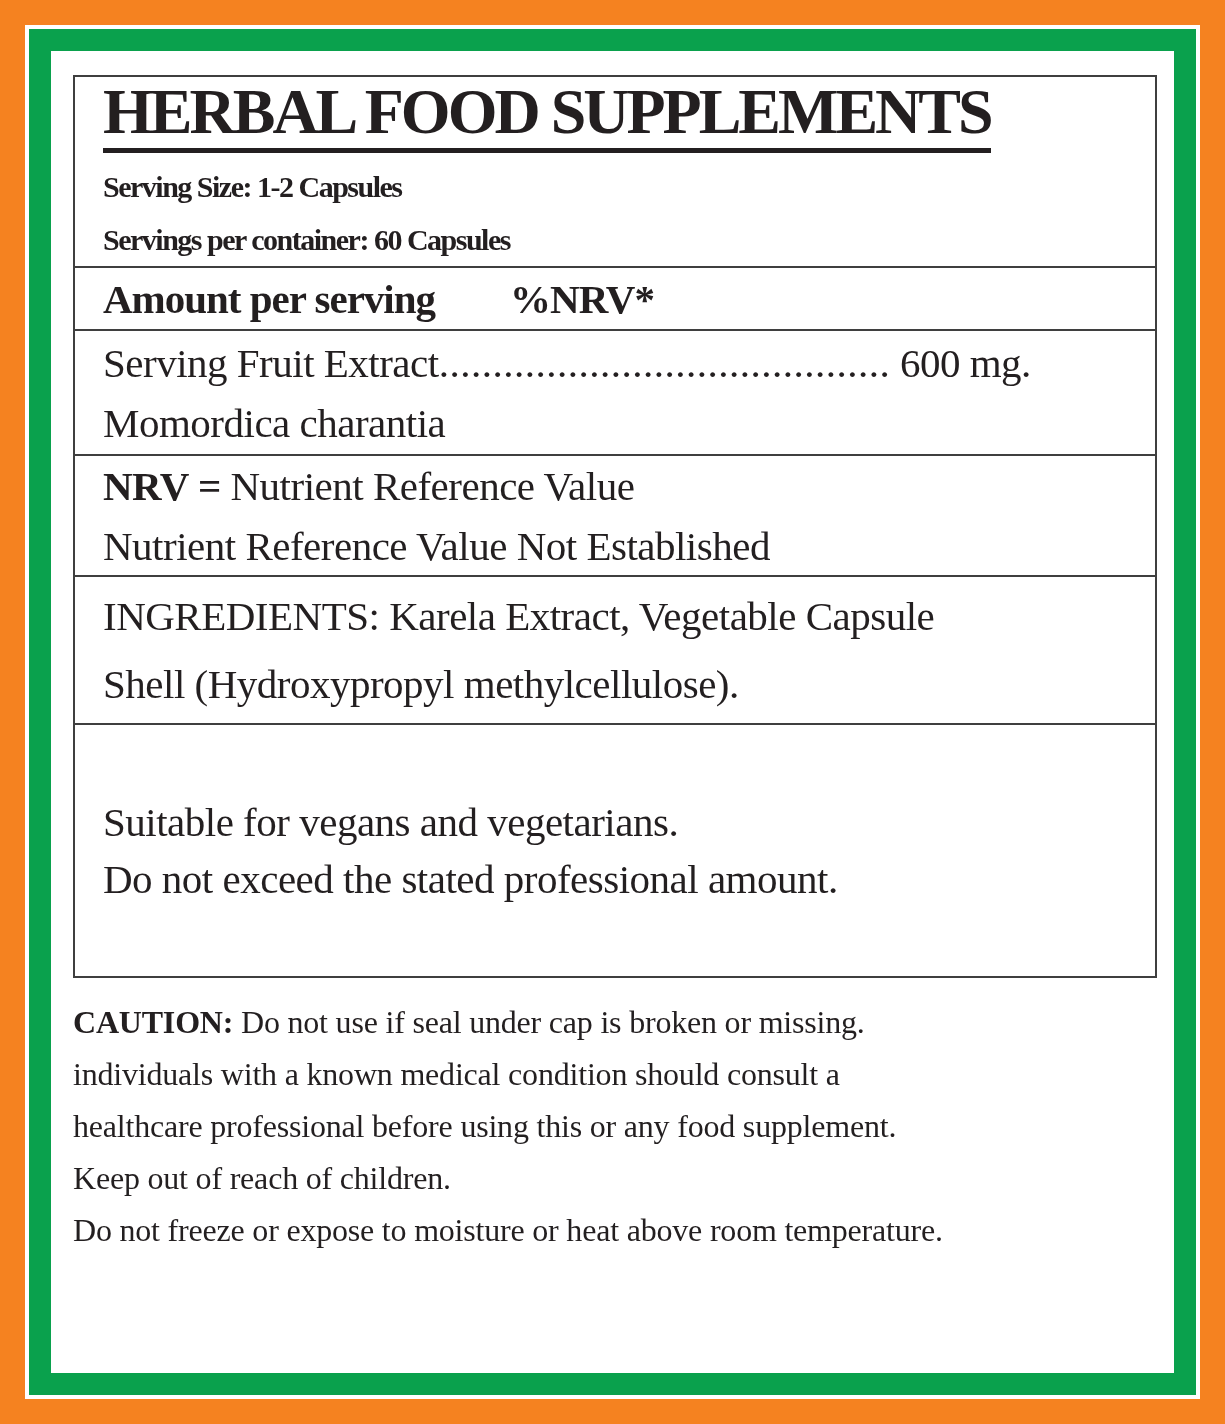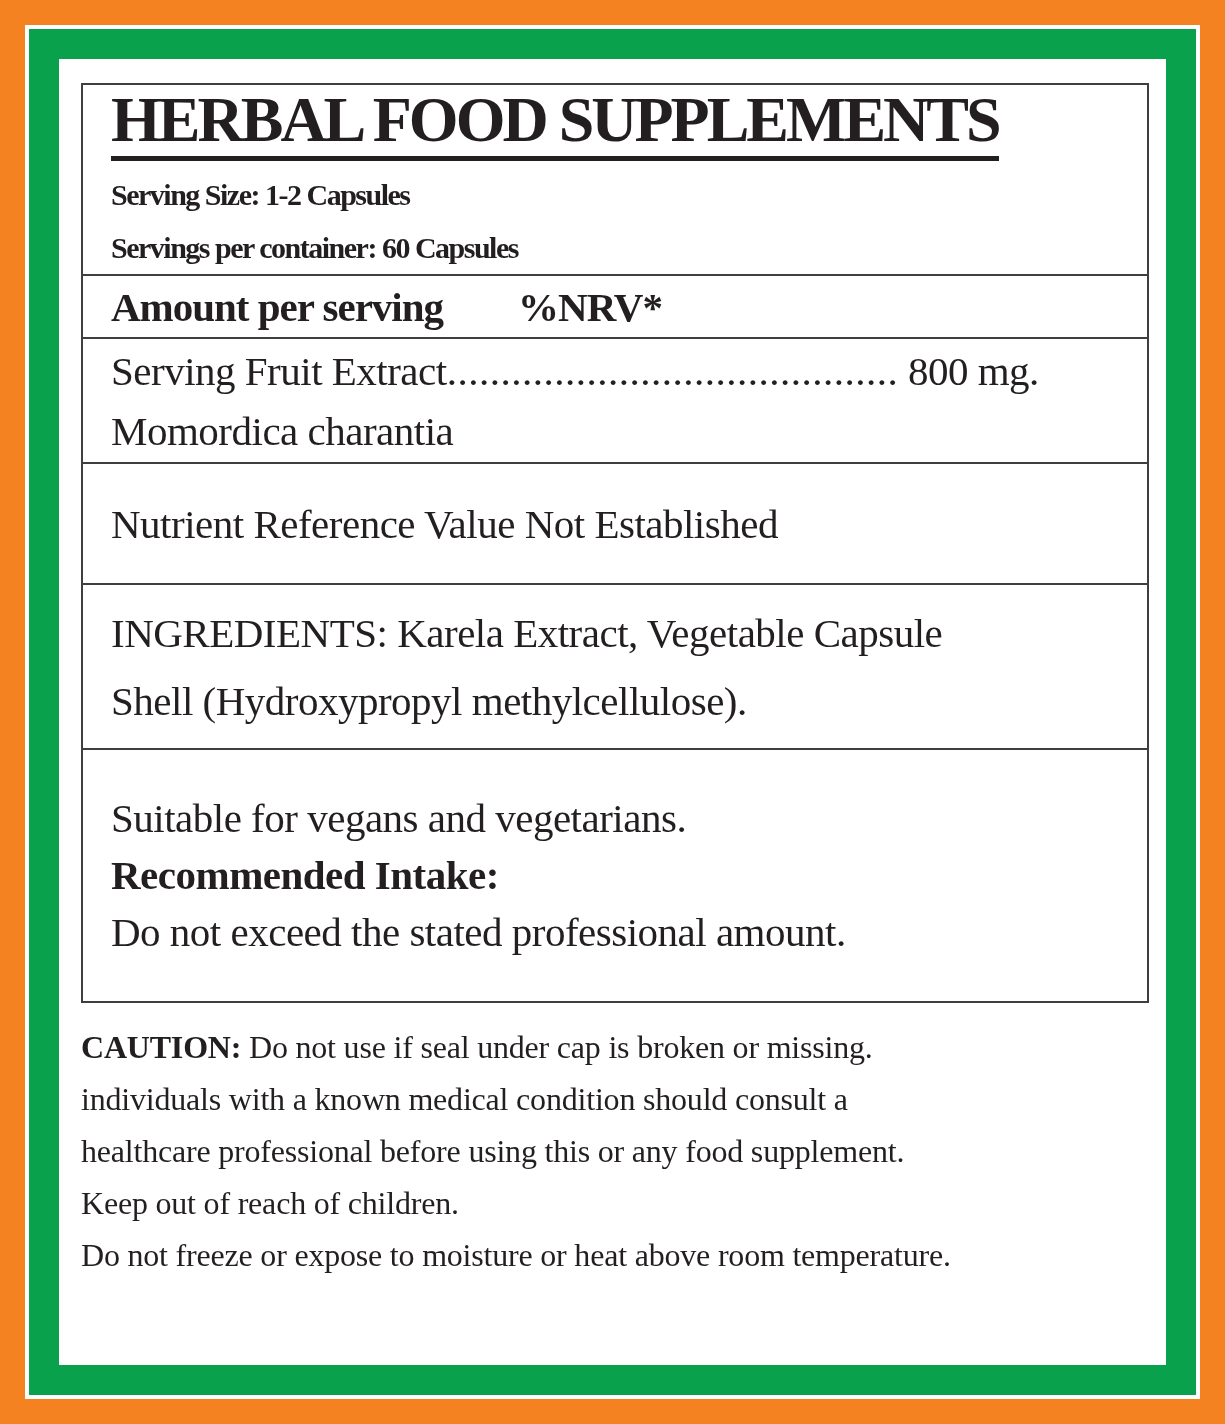--- a/index.html
+++ b/index.html
@@ -15,21 +15,21 @@
     padding: 25px;
   }
   .white-gap {
     width: 100%; height: 100%;
     background: #ffffff;
     padding: 4px;
   }
   .green-frame {
     width: 100%; height: 100%;
     background: #0AA14D;
-    padding: 30px;
+    padding: 22px;
   }
   .content {
     width: 100%; height: 100%;
     background: #ffffff;
     padding: 24px 17px 20px 22px;
     overflow: hidden;
   }
   .facts-table {
     width: 100%;
     border: 2px solid #3F3F3F;
@@ -40,21 +40,21 @@
     flex-direction: column;
     justify-content: center;
     overflow: hidden;
   }
   .row + .row { border-top: 2px solid #3F3F3F; }
 
   .row-header   { height: 189px; }
   .row-columns  { height: 63px;  }
   .row-karela   { height: 125px; }
   .row-nrv      { height: 121px; }
-  .row-ingred   { height: 165px; }
+  .row-ingred   { height: 148px; }
   .row-usage    { height: 253px; }
 
   .label-title {
     font-size: 64px;
     font-weight: bold;
     letter-spacing: -3px;
     line-height: 1.04;
     align-self: flex-start;
     border-bottom: 5px solid #231F20;
     padding-bottom: 3px;
@@ -107,37 +107,39 @@
           </div>
 
           <div class="row row-columns">
             <div>
               <span class="col-line">Amount per serving</span><span class="col-line col-nrv">%NRV*</span>
             </div>
           </div>
 
           <div class="row row-karela">
             <div class="body-line">
-              <span>Serving Fruit Extract</span><span class="dots">..........................................</span><span> 800 mg.</span>
+              <span>Serving Fruit Extract</span><span class="dots">..........................................</span><span> 600 mg.</span>
             </div>
             <div class="body-line">Momordica charantia</div>
           </div>
 
           <div class="row row-nrv">
+            <div class="body-line">
+              <span class="bold-run">NRV =</span><span> Nutrient Reference Value</span>
+            </div>
             <div class="body-line">Nutrient Reference Value Not Established</div>
           </div>
 
           <div class="row row-ingred">
             <div class="body-line">INGREDIENTS: Karela Extract, Vegetable Capsule</div>
             <div class="body-line">Shell (Hydroxypropyl methylcellulose).</div>
           </div>
 
           <div class="row row-usage">
             <div class="body-line">Suitable for vegans and vegetarians.</div>
-            <div class="body-line bold-run">Recommended Intake:</div>
             <div class="body-line">Do not exceed the stated professional amount.</div>
           </div>
 
         </div>
 
         <div class="caution">
           <div class="caution-line">
             <span class="bold-run">CAUTION:</span><span> Do not use if seal under cap is broken or missing.</span>
           </div>
           <div class="caution-line">individuals with a known medical condition should consult a</div>

